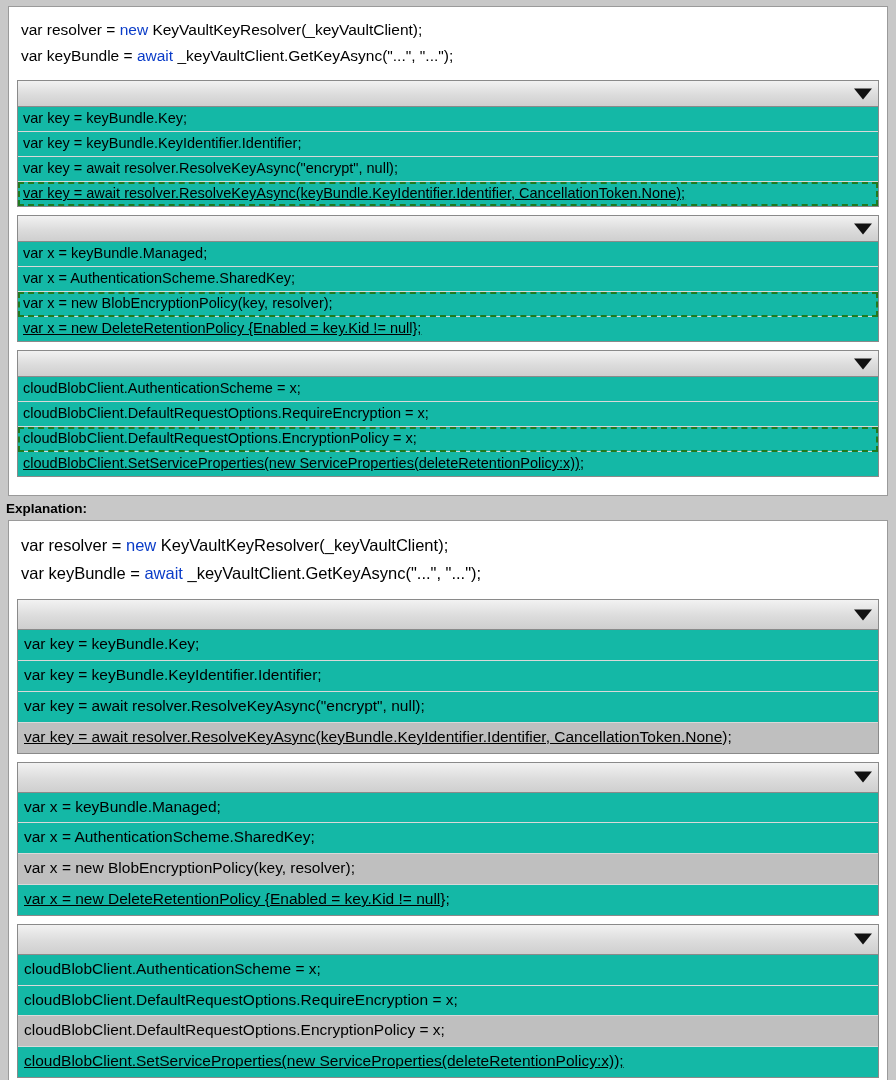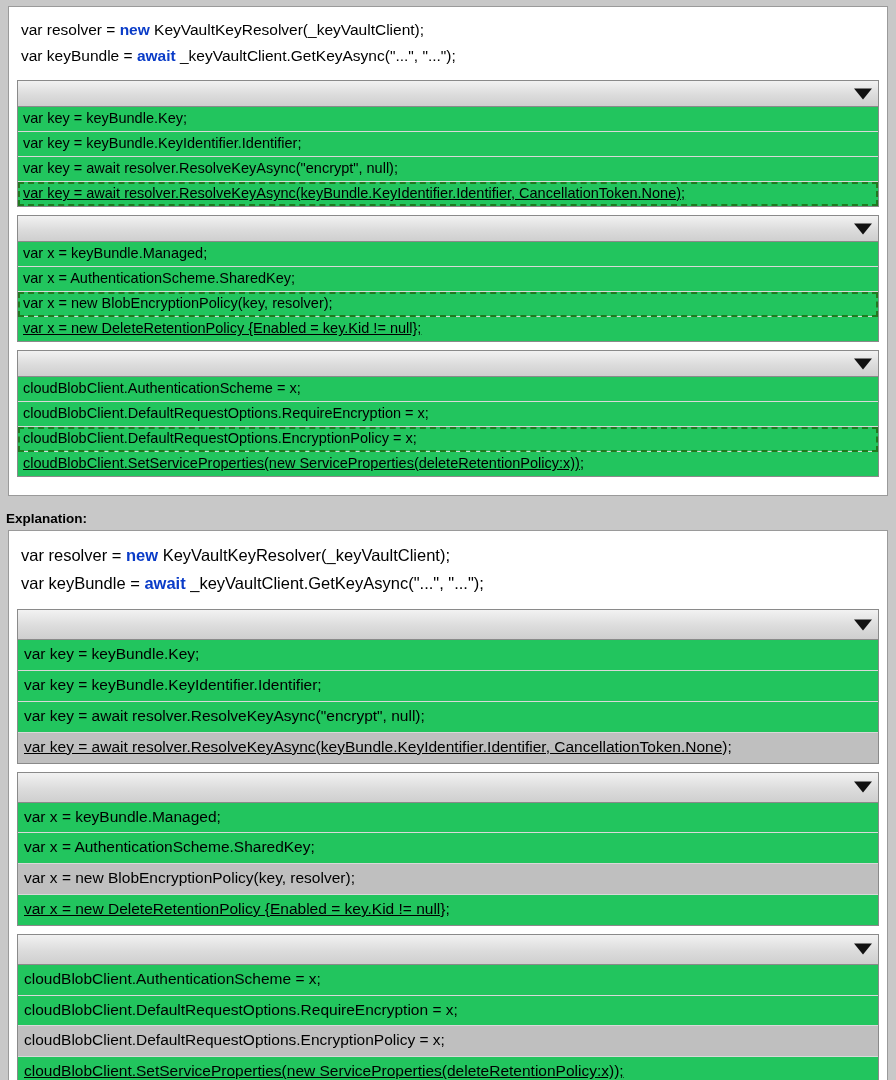--- a/index.html
+++ b/index.html
@@ -23,21 +23,21 @@
     padding: 8px 8px 10px 8px;
   }
 
   .code-head {
     font-size: 15.5px;
     color: #000;
     line-height: 1.65;
     padding: 2px 4px 6px 4px;
     white-space: nowrap;
   }
-  .kw { color: #0a3cc8; font-weight: bold; }
+  .kw { color: #0a3cc8; }
 
   
   .dd {
     border: 1px solid #8a8a8a;
     margin: 6px 0 8px 0;
     background: #ffffff;
   }
   .dd-bar {
     height: 26px;
     background: linear-gradient(to bottom, #f2f2f2, #dcdcdc 55%, #cfcfcf);
@@ -47,42 +47,42 @@
   .dd-arrow {
     position: absolute;
     right: 6px;
     top: 50%;
     transform: translateY(-50%);
     width: 0; height: 0;
     border-left: 9px solid transparent;
     border-right: 9px solid transparent;
     border-top: 11px solid #111;
   }
-  .dd-list { background: #22c55e; }
+  .dd-list { background: #14b8a6; }
   .opt {
     font-size: 14.5px;
     line-height: 1.45;
     padding: 1px 5px 2px 5px;
     border-bottom: 1px solid #d9d9d9;
     white-space: nowrap;
     color: #000;
     position: relative;
   }
   .opt:last-child { border-bottom: none; text-decoration: underline; }
   .opt.sel { background: #bfbfbf; }
   .opt.dashed {
     outline: 2px dashed #1f7a1f;
     outline-offset: -2px;
   }
 
   .explanation-label {
     font-size: 13.5px;
     font-weight: bold;
     color: #000;
-    padding: 15px 6px 4px 6px;
+    padding: 5px 6px 4px 6px;
     background: #c8c8c8;
   }
 
   
   .panel.big .code-head { font-size: 16.5px; line-height: 1.7; }
   .panel.big .opt { font-size: 15.5px; line-height: 1.6; padding: 2px 6px 3px 6px; }
   .panel.big .dd-bar { height: 30px; }
 
   .spacer-top { height: 6px; }
 </style>

